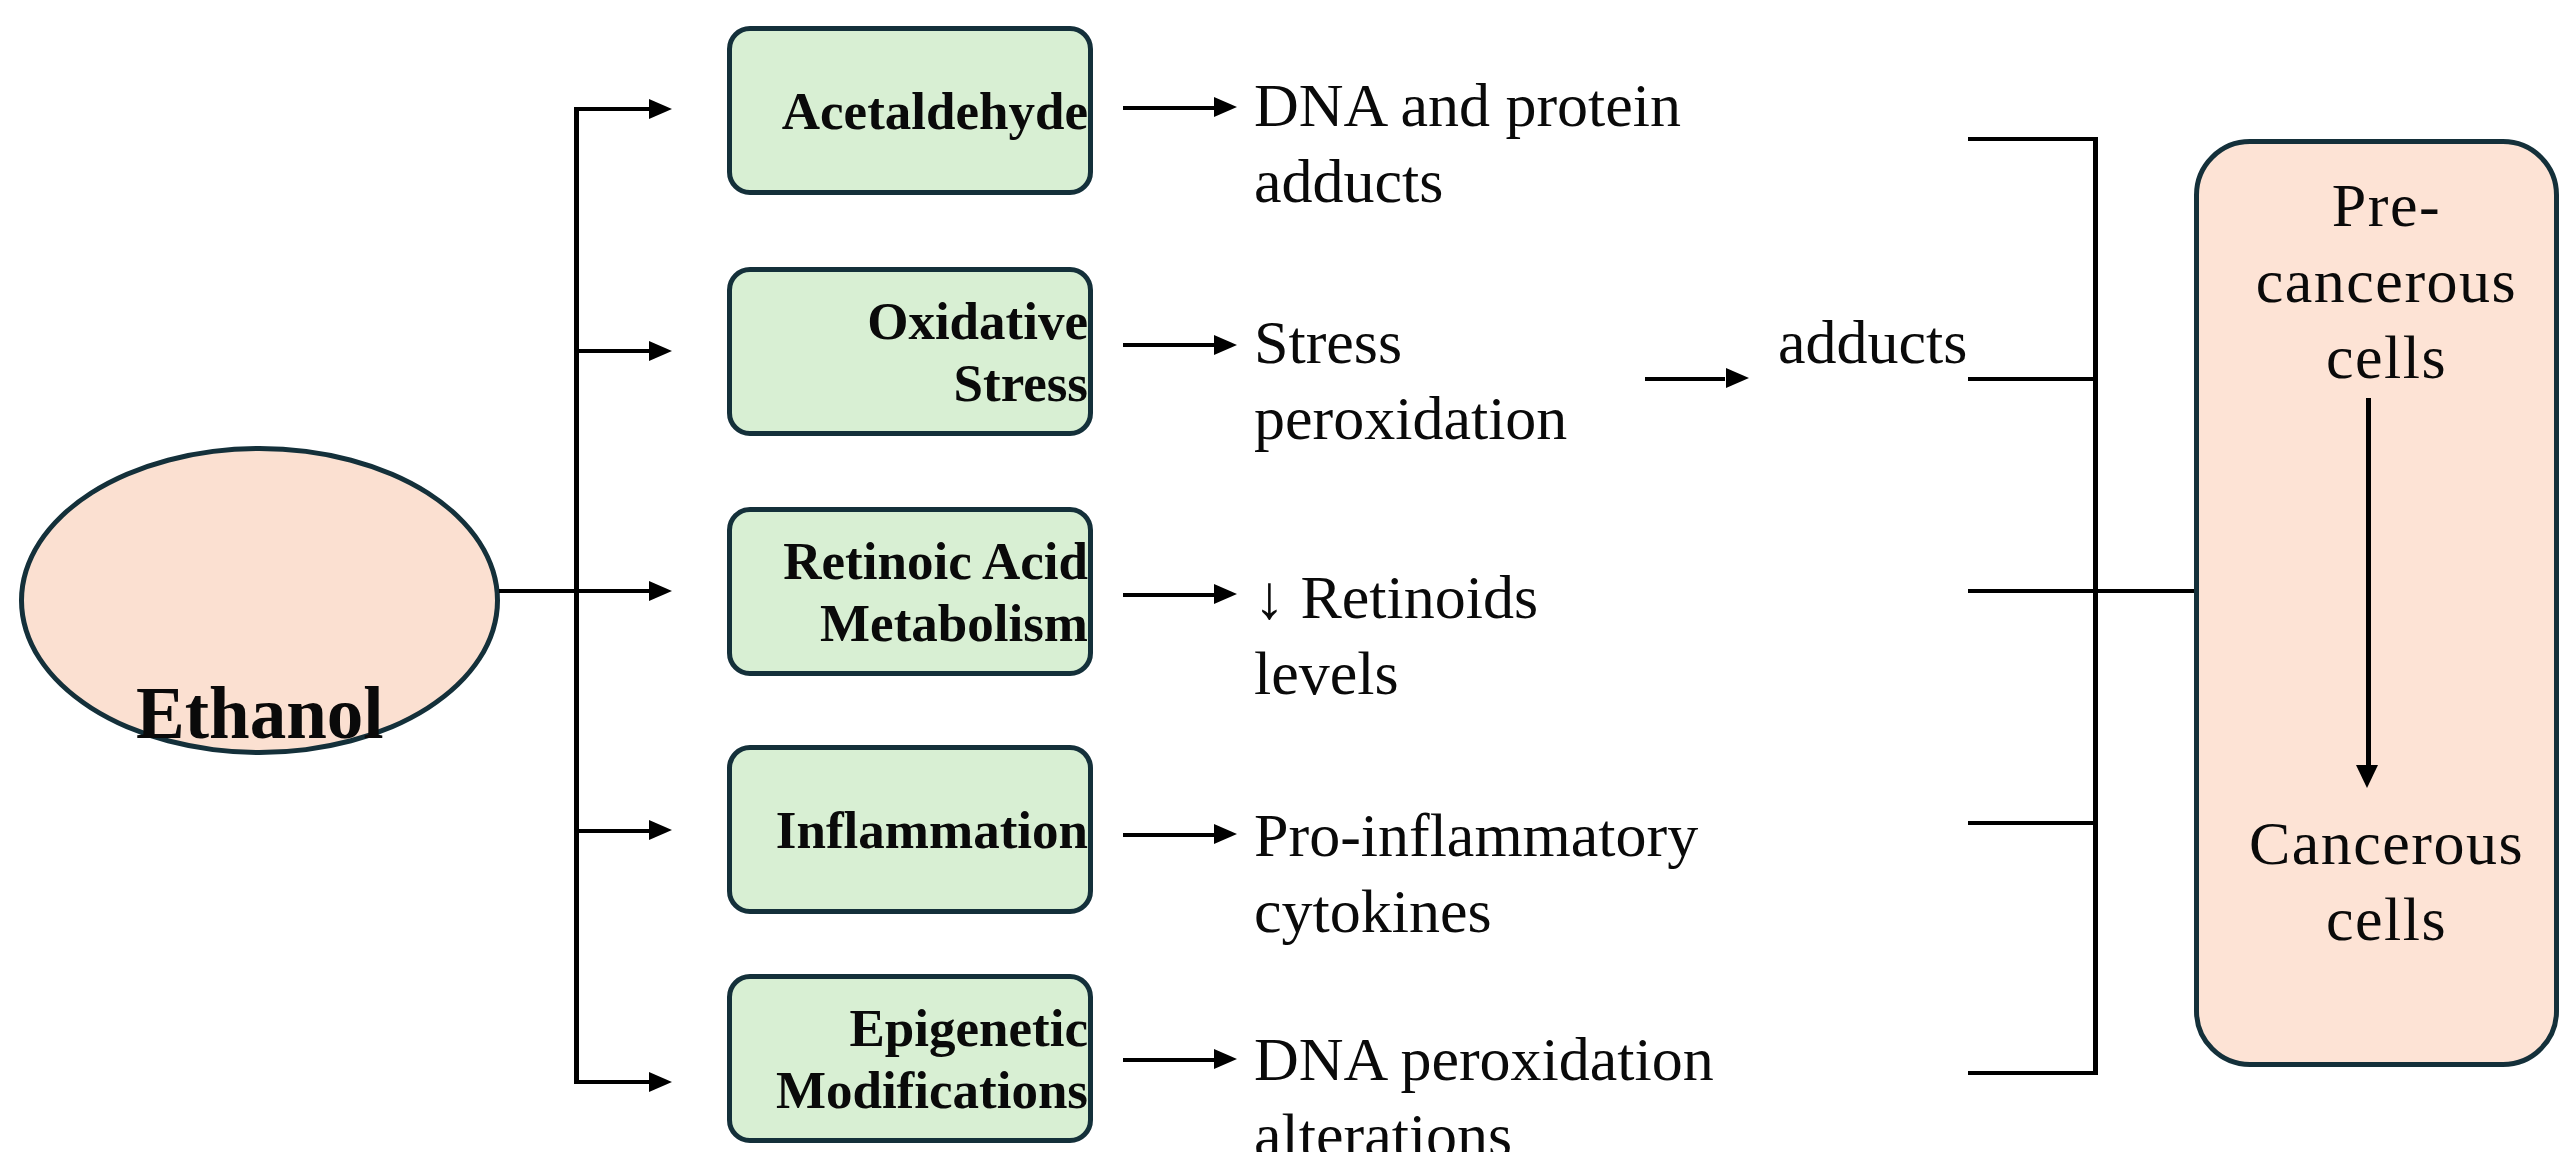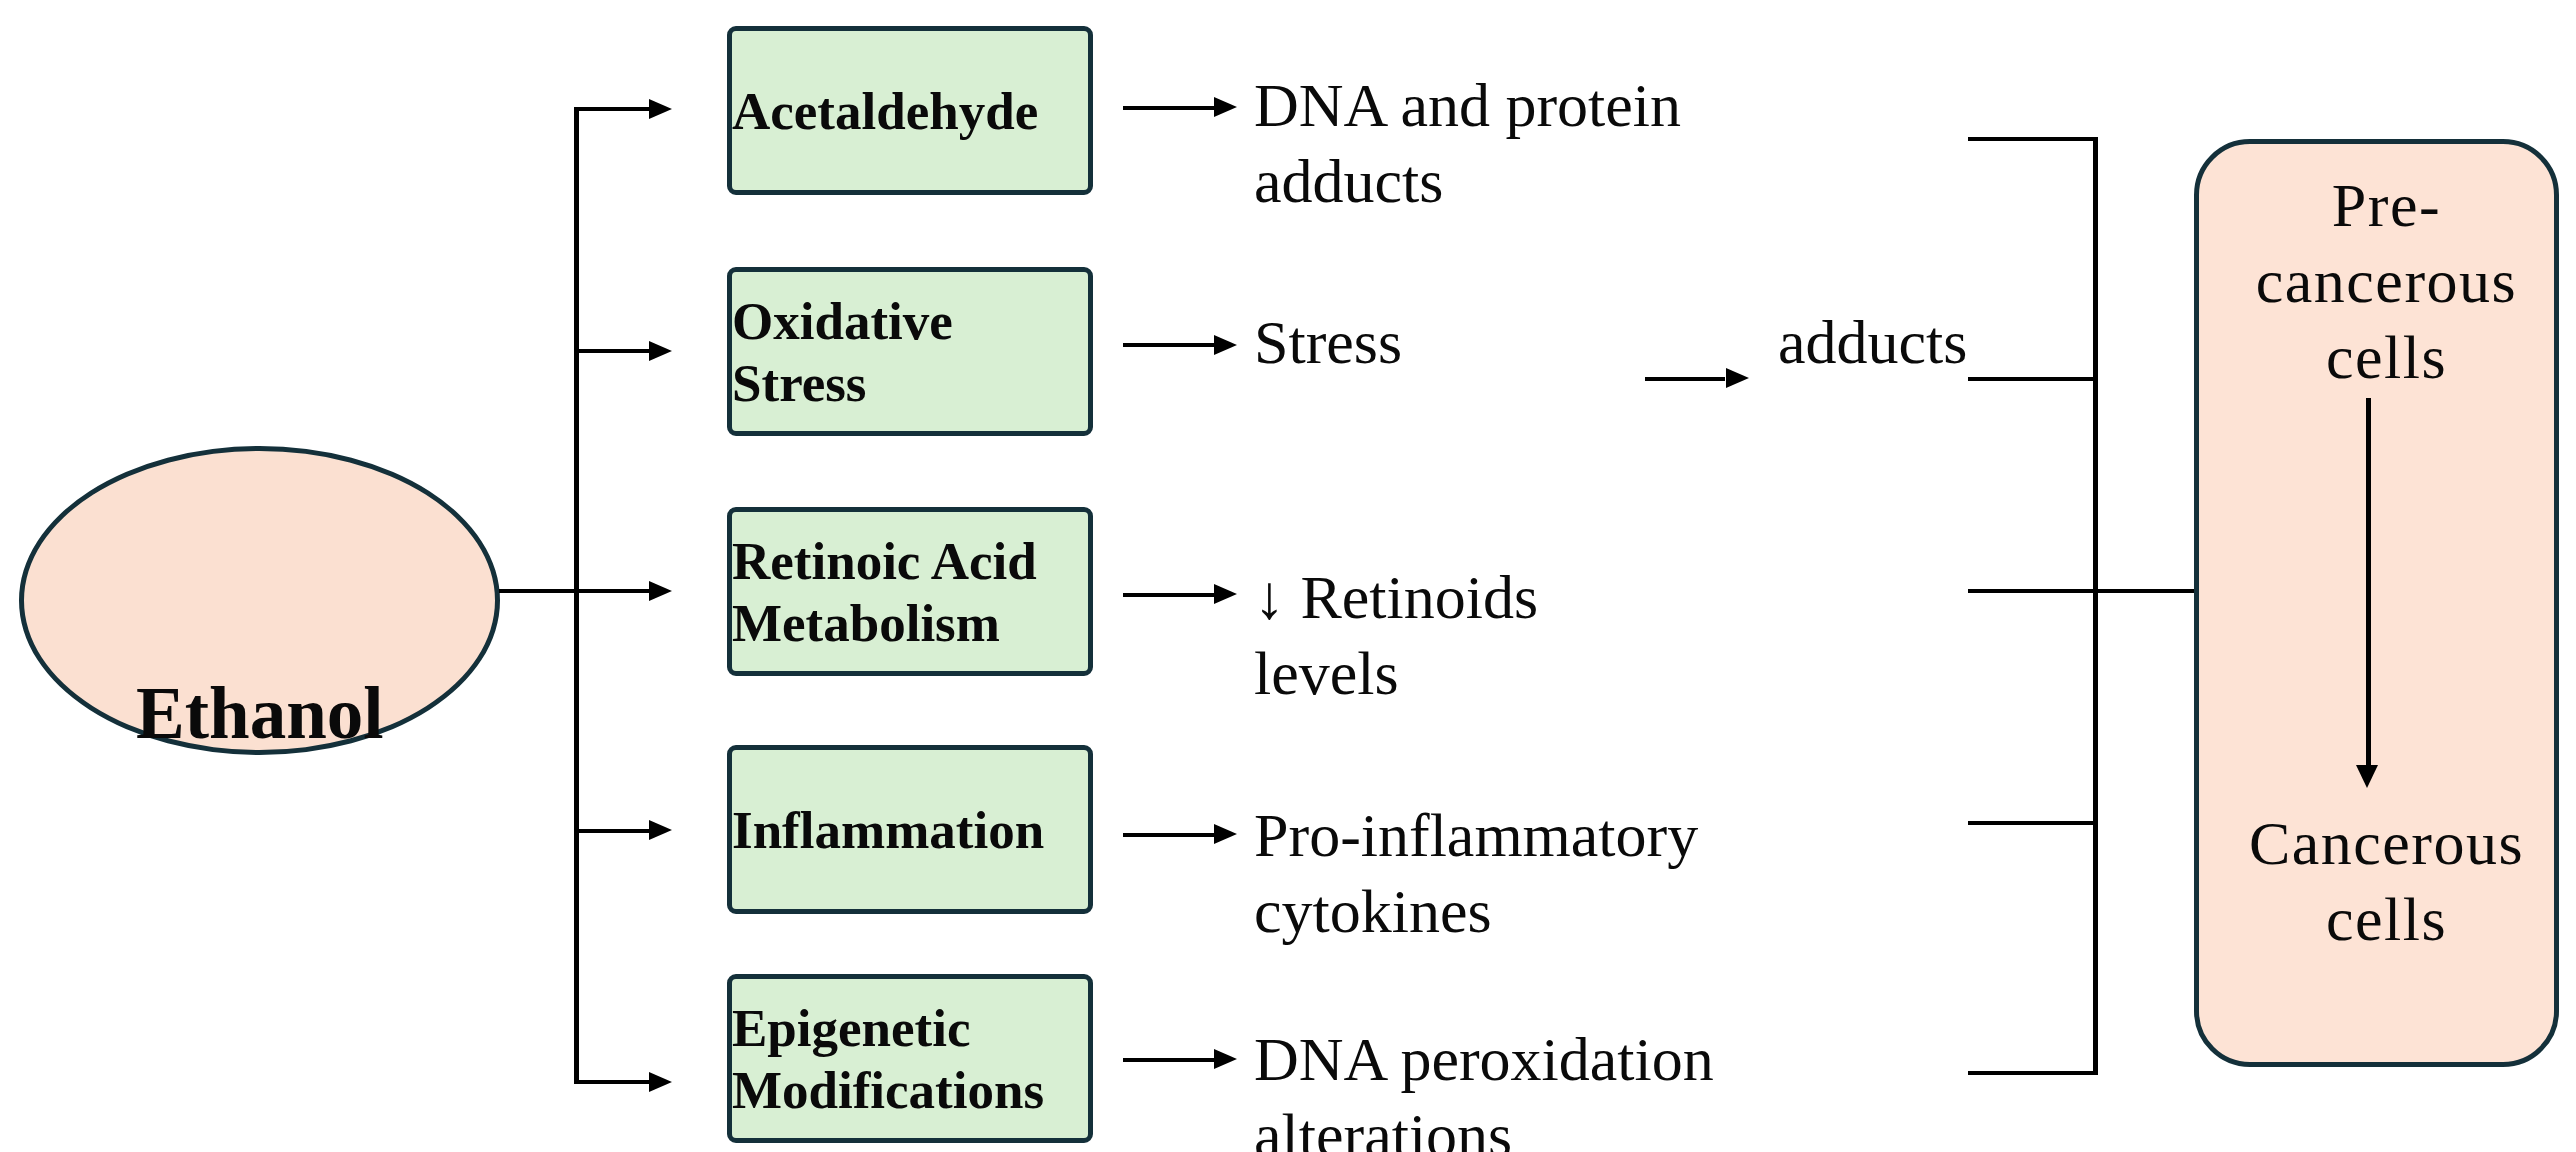--- a/index.html
+++ b/index.html
@@ -24,22 +24,22 @@
   .ellipse .lbl{
     font-weight:bold;font-size:73px;line-height:1;white-space:nowrap;
   }
   
   .gbox{
     position:absolute;
     left:727px;width:366px;height:169px;
     box-sizing:border-box;
     background:var(--box-fill,#d8efd3);
     border:5.4px solid var(--outline,#14303a);
-    border-radius:9px;
-    display:flex;flex-direction:column;align-items:flex-start;justify-content:center;
+    border-radius:23px;
+    display:flex;flex-direction:column;align-items:flex-end;justify-content:center;
   }
   .gbox .bl{
     font-weight:bold;font-size:53px;line-height:62px;white-space:nowrap;text-align:center;
   }
   
   .hline,.vline{position:absolute;background:var(--connector,#000);}
   .hline{height:3.9px;}
   .vline{width:4.6px;}
   
   .ah-r{
@@ -125,20 +125,21 @@
   <div class="ah-r" style="left:1214px;top:824px"></div>
   <div class="hline" style="left:1123px;top:1058px;width:91px"></div>
   <div class="ah-r" style="left:1214px;top:1049px"></div>
 
   <div class="txt" style="left:1254px;top:67px">
     <div class="tl">DNA and protein</div>
     <div class="tl">adducts</div>
   </div>
   <div class="txt" style="left:1254px;top:304px">
     <div class="tl">Stress</div>
+    <div class="tl">peroxidation</div>
   </div>
 
   <div class="hline" style="left:1645px;top:377px;width:80px"></div>
   <div class="ah-r" style="left:1726px;top:368px"></div>
   <div class="txt" style="left:1778px;top:304px">
     <div class="tl">adducts</div>
   </div>
   <div class="txt" style="left:1254px;top:559px">
     <div class="tl">↓ Retinoids</div>
     <div class="tl">levels</div>

